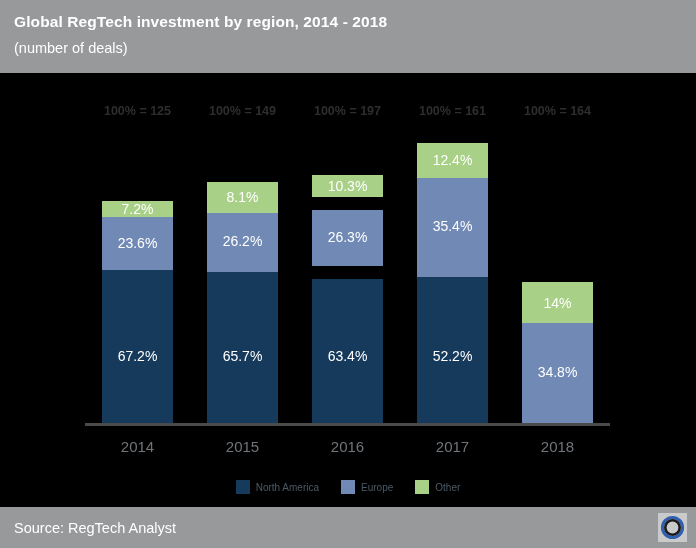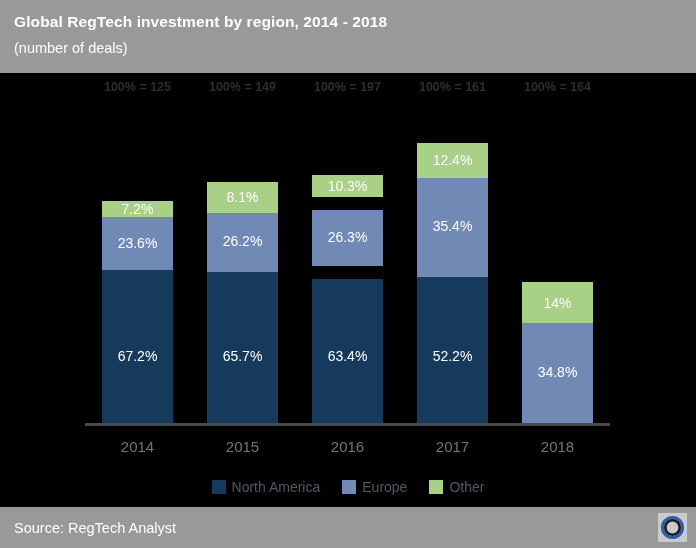--- a/index.html
+++ b/index.html
@@ -44,21 +44,21 @@
     position: absolute;
     left: 0; top: 73px;
     width: 696px;
     height: 428px;
     background: #000000;
   }
 
   
   #totals-row {
     position: absolute;
-    left: 85px; top: 4px;
+    left: 85px; top: 28px;
     width: 525px;
     height: 20px;
     display: flex;
     text-decoration: underline;
   }
   .total-cell {
     flex: 1 1 0;
     text-align: center;
     font-size: 12.5px;
     font-weight: bold;
@@ -149,21 +149,21 @@
     display: flex;
     align-items: center;
     gap: 6px;
   }
   .legend-swatch {
     width: 14px;
     height: 14px;
     display: block;
   }
   .legend-label {
-    font-size: 14px;
+    font-size: 10px;
     color: #4c5a66;
     white-space: nowrap;
   }
 
   
   #footer {
     position: absolute;
     left: 0; top: 507px;
     width: 696px;
     height: 41px;

